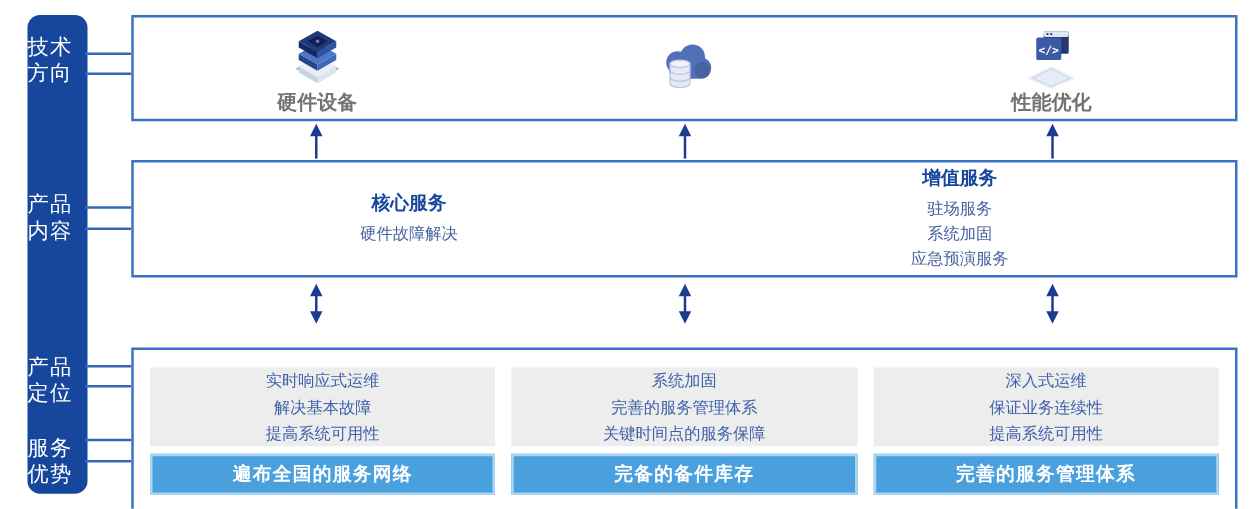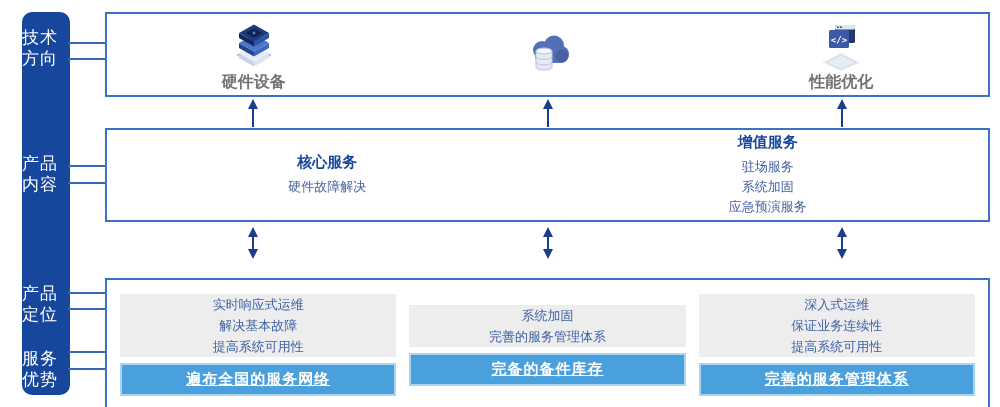--- a/index.html
+++ b/index.html
@@ -118,21 +118,20 @@
     margin-top: 6px;
     background: #4aa0dc;
     border: 2px solid #aad5f1;
     display: flex;
     align-items: center;
     justify-content: center;
     color: #ffffff;
     font-weight: bold;
     font-size: 15px;
     letter-spacing: 1px;
-    text-decoration: underline;
   }
 
   .arrow {
     position: absolute;
   }
 </style>
 </head>
 <body>
 
 <div class="canvas">
@@ -274,20 +273,21 @@
         <span class="pos-line">解决基本故障</span>
         <span class="pos-line">提高系统可用性</span>
       </div>
       <div class="adv-banner">遍布全国的服务网络</div>
     </div>
 
     <div class="bottom-col">
       <div class="pos-panel">
         <span class="pos-line">系统加固</span>
         <span class="pos-line">完善的服务管理体系</span>
+        <span class="pos-line">关键时间点的服务保障</span>
       </div>
       <div class="adv-banner">完备的备件库存</div>
     </div>
 
     <div class="bottom-col">
       <div class="pos-panel">
         <span class="pos-line">深入式运维</span>
         <span class="pos-line">保证业务连续性</span>
         <span class="pos-line">提高系统可用性</span>
       </div>

